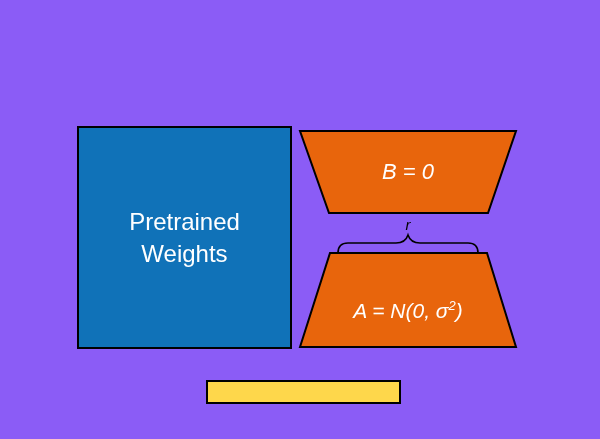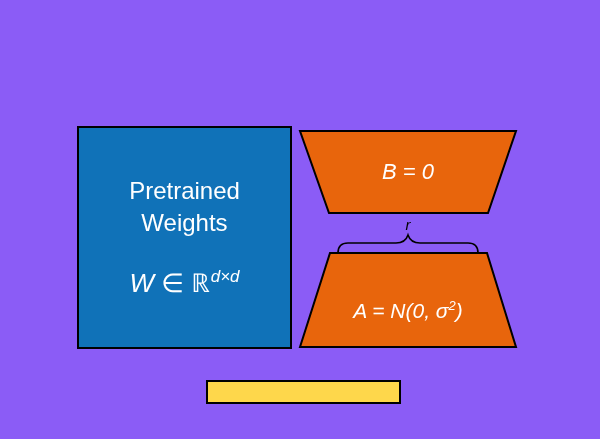--- a/index.html
+++ b/index.html
@@ -64,25 +64,20 @@
 
     <path d="M 338 253 C 338 246, 341 243, 348 243 L 396 243 C 402 243, 406 241, 408 235 C 410 241, 414 243, 420 243 L 468 243 C 475 243, 478 246, 478 253" fill="none" stroke="#000000" stroke-width="1.6"></path>
 
     <polygon points="330,253 487,253 516,347 300,347" stroke="#000000" stroke-width="2" fill="#e8650c"></polygon>
 
     <rect x="207" y="381" width="193" height="22" stroke="#000000" stroke-width="2" fill="#fed74b"></rect>
   </svg>
 
   <div class="overlay pretrained-stack">
     <div class="pretrained-title">Pretrained Weights</div>
-    <div class="math w-math">
-      <span>W</span>
-      <span class="upright">∈</span>
-      <span class="upright">ℝ</span><sup>d×d</sup>
-    </div>
   </div>
 
   <div class="overlay b-label-box">
     <span class="math b-math">B = 0</span>
   </div>
 
   <div class="overlay r-label-box">
     <span class="math r-math">r</span>
   </div>
 

